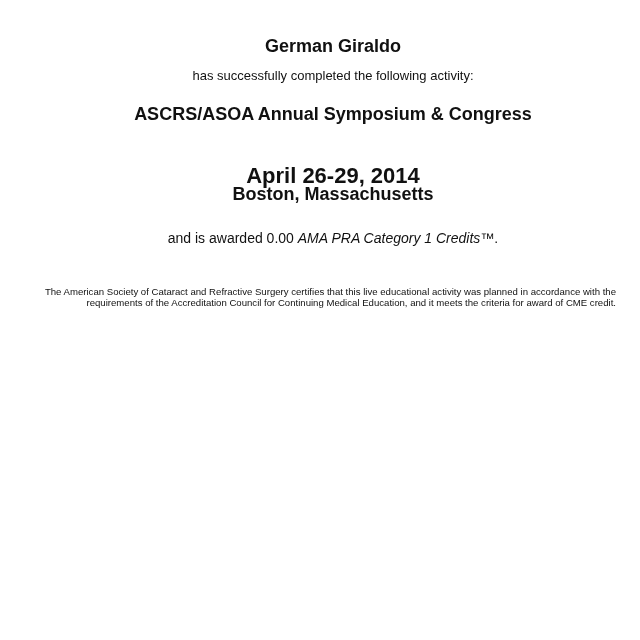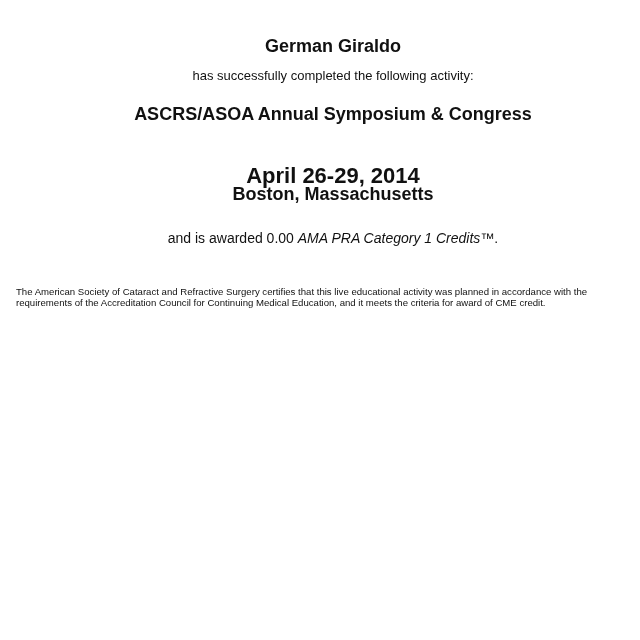--- a/index.html
+++ b/index.html
@@ -10,22 +10,22 @@
   }
   .line { position: absolute; left: 0; width: 640px; text-align: center; white-space: nowrap; padding-left: 13px; }
   .name { top: 36px; font-size: 18px; font-weight: bold; }
   .completed { top: 68px; font-size: 13px; }
   .activity { top: 104px; font-size: 18px; font-weight: bold; }
   .date { top: 163px; font-size: 22px; font-weight: bold; }
   .location { top: 184px; font-size: 18px; font-weight: bold; text-align: center; }
   .credits { top: 230px; font-size: 14px; }
   .credits i { font-style: italic; }
   .statement {
-    position: absolute; top: 286px; left: 16px; width: 608px;
-    text-align: left; font-size: 9.6px; line-height: 11px; white-space: normal;
+    position: absolute; top: 286px; left: 8px; width: 608px;
+    text-align: right; font-size: 9.6px; line-height: 11px; white-space: normal;
   }
 </style>
 </head>
 <body>
 
 <div>
   <div class="line name">German Giraldo</div>
   <div class="line completed">has successfully completed the following activity:</div>
   <div class="line activity">ASCRS/ASOA Annual Symposium &amp; Congress</div>
   <div class="line date">April 26-29, 2014</div>

